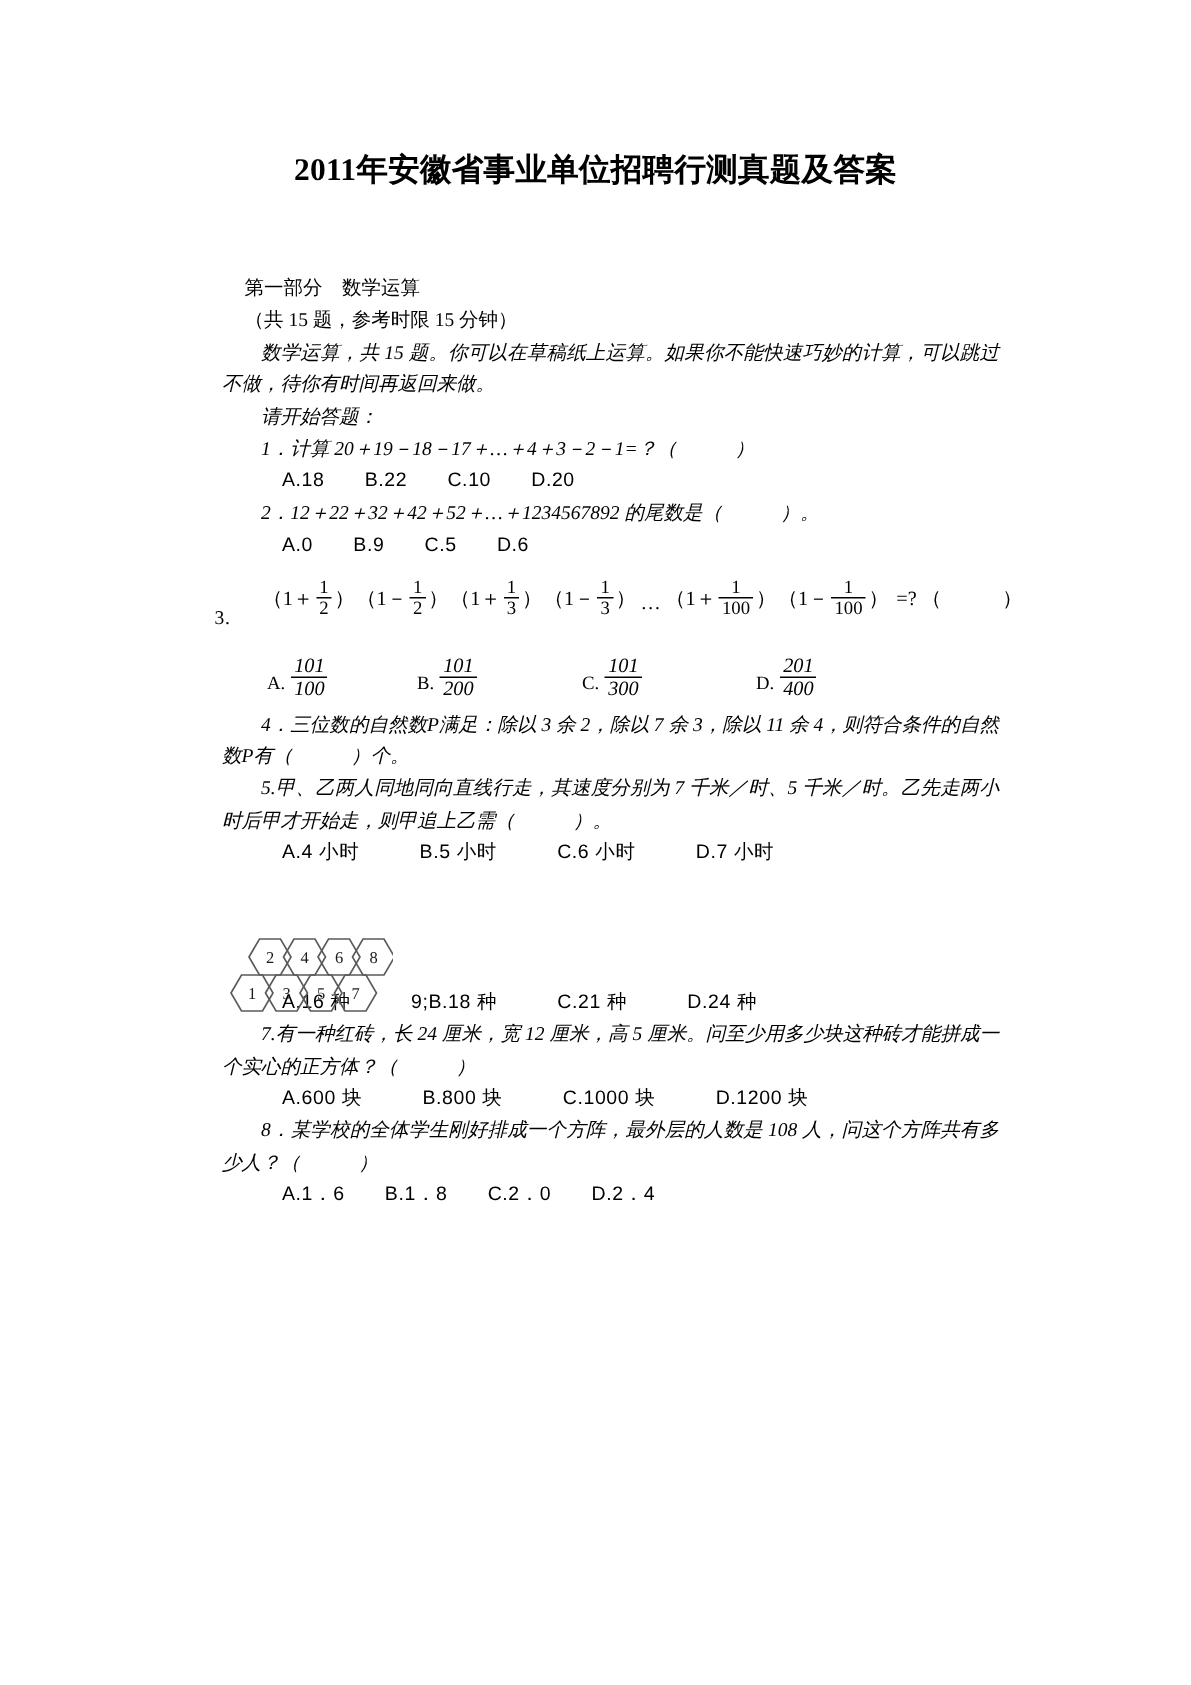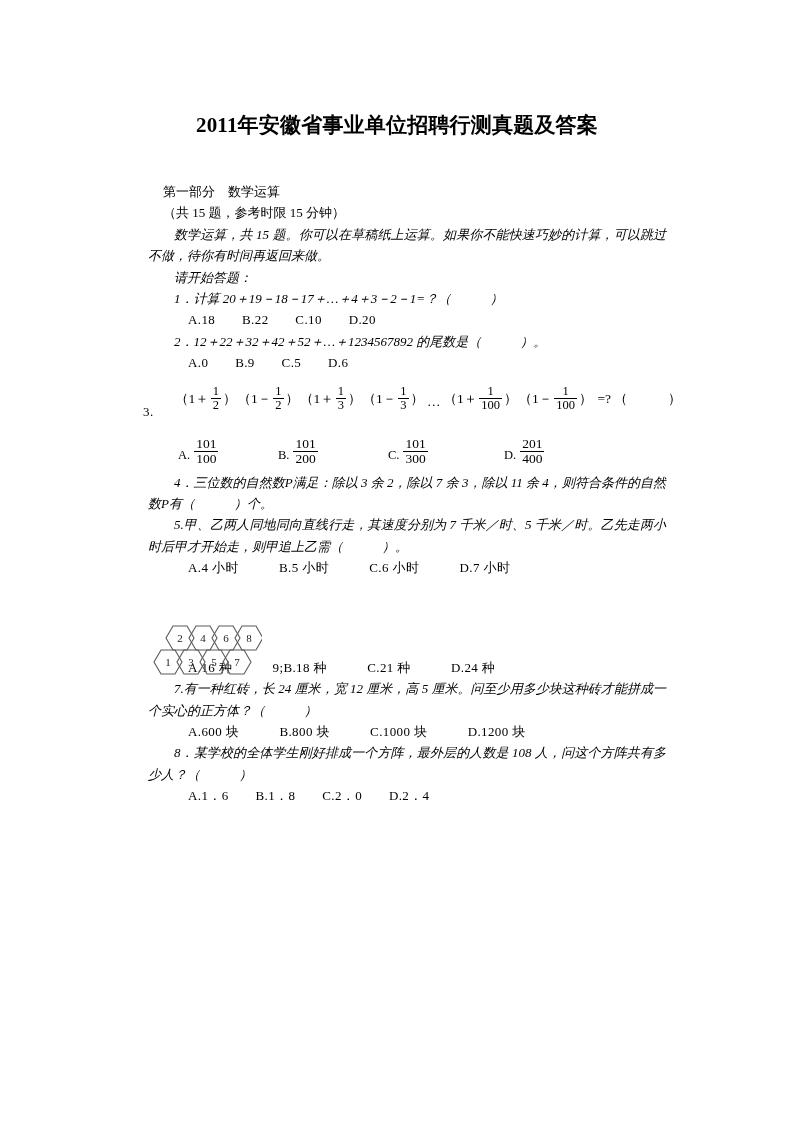--- a/index.html
+++ b/index.html
@@ -26,21 +26,20 @@
   .doc-title {
     position: absolute;
     left: 0; top: 99px;
     width: 794px;
     text-align: center;
     font-family: "Liberation Serif", "DejaVu Serif", serif;
     font-size: 21px;
     font-weight: bold;
     letter-spacing: 0.2px;
     white-space: nowrap;
-    margin-top: 12px;
   }
 
   
   .body-block {
     position: absolute;
     left: 148px;
     top: 181px;
     width: 518px;
   }
   .ln {
@@ -50,21 +49,21 @@
     text-justify: inter-ideograph;
     white-space: normal;
     margin: 0;
   }
   .indent1 { text-indent: 15px; }
   .indent2 { text-indent: 26px; font-style: italic; }
   .opts {
     font-size: 13.0px;
     line-height: 21.4px;
     padding-left: 40px;
-    font-family: Liberation Serif, serif;
+    font-family: Liberation Sans, sans-serif;
     letter-spacing: 0.4px;
     white-space: pre;
   }
 
   
   .formula-row {
     position: absolute;
     left: 139px;
     top: 377px;
     width: 520px;
@@ -111,21 +110,21 @@
     width: 520px;
     height: 46px;
   }
   .q3-opt {
     position: absolute;
     display: inline-flex;
     align-items: center;
     font-size: 13.5px;
   }
   .q3-opt .lbl { margin-right: 2px; position: relative; top: 4px; font-size: 12.5px;}
-  .q3-opt .frac { font-size: 13.5px; top: 0; }
+  .q3-opt .frac { font-size: 13.5px; top: 0; font-style: italic; }
 
   
   .honeycomb {
     position: absolute;
     left: 152px;
     top: 622px;
     width: 110px;
     height: 72px;
   }
   .honeycomb svg { display:block; }

